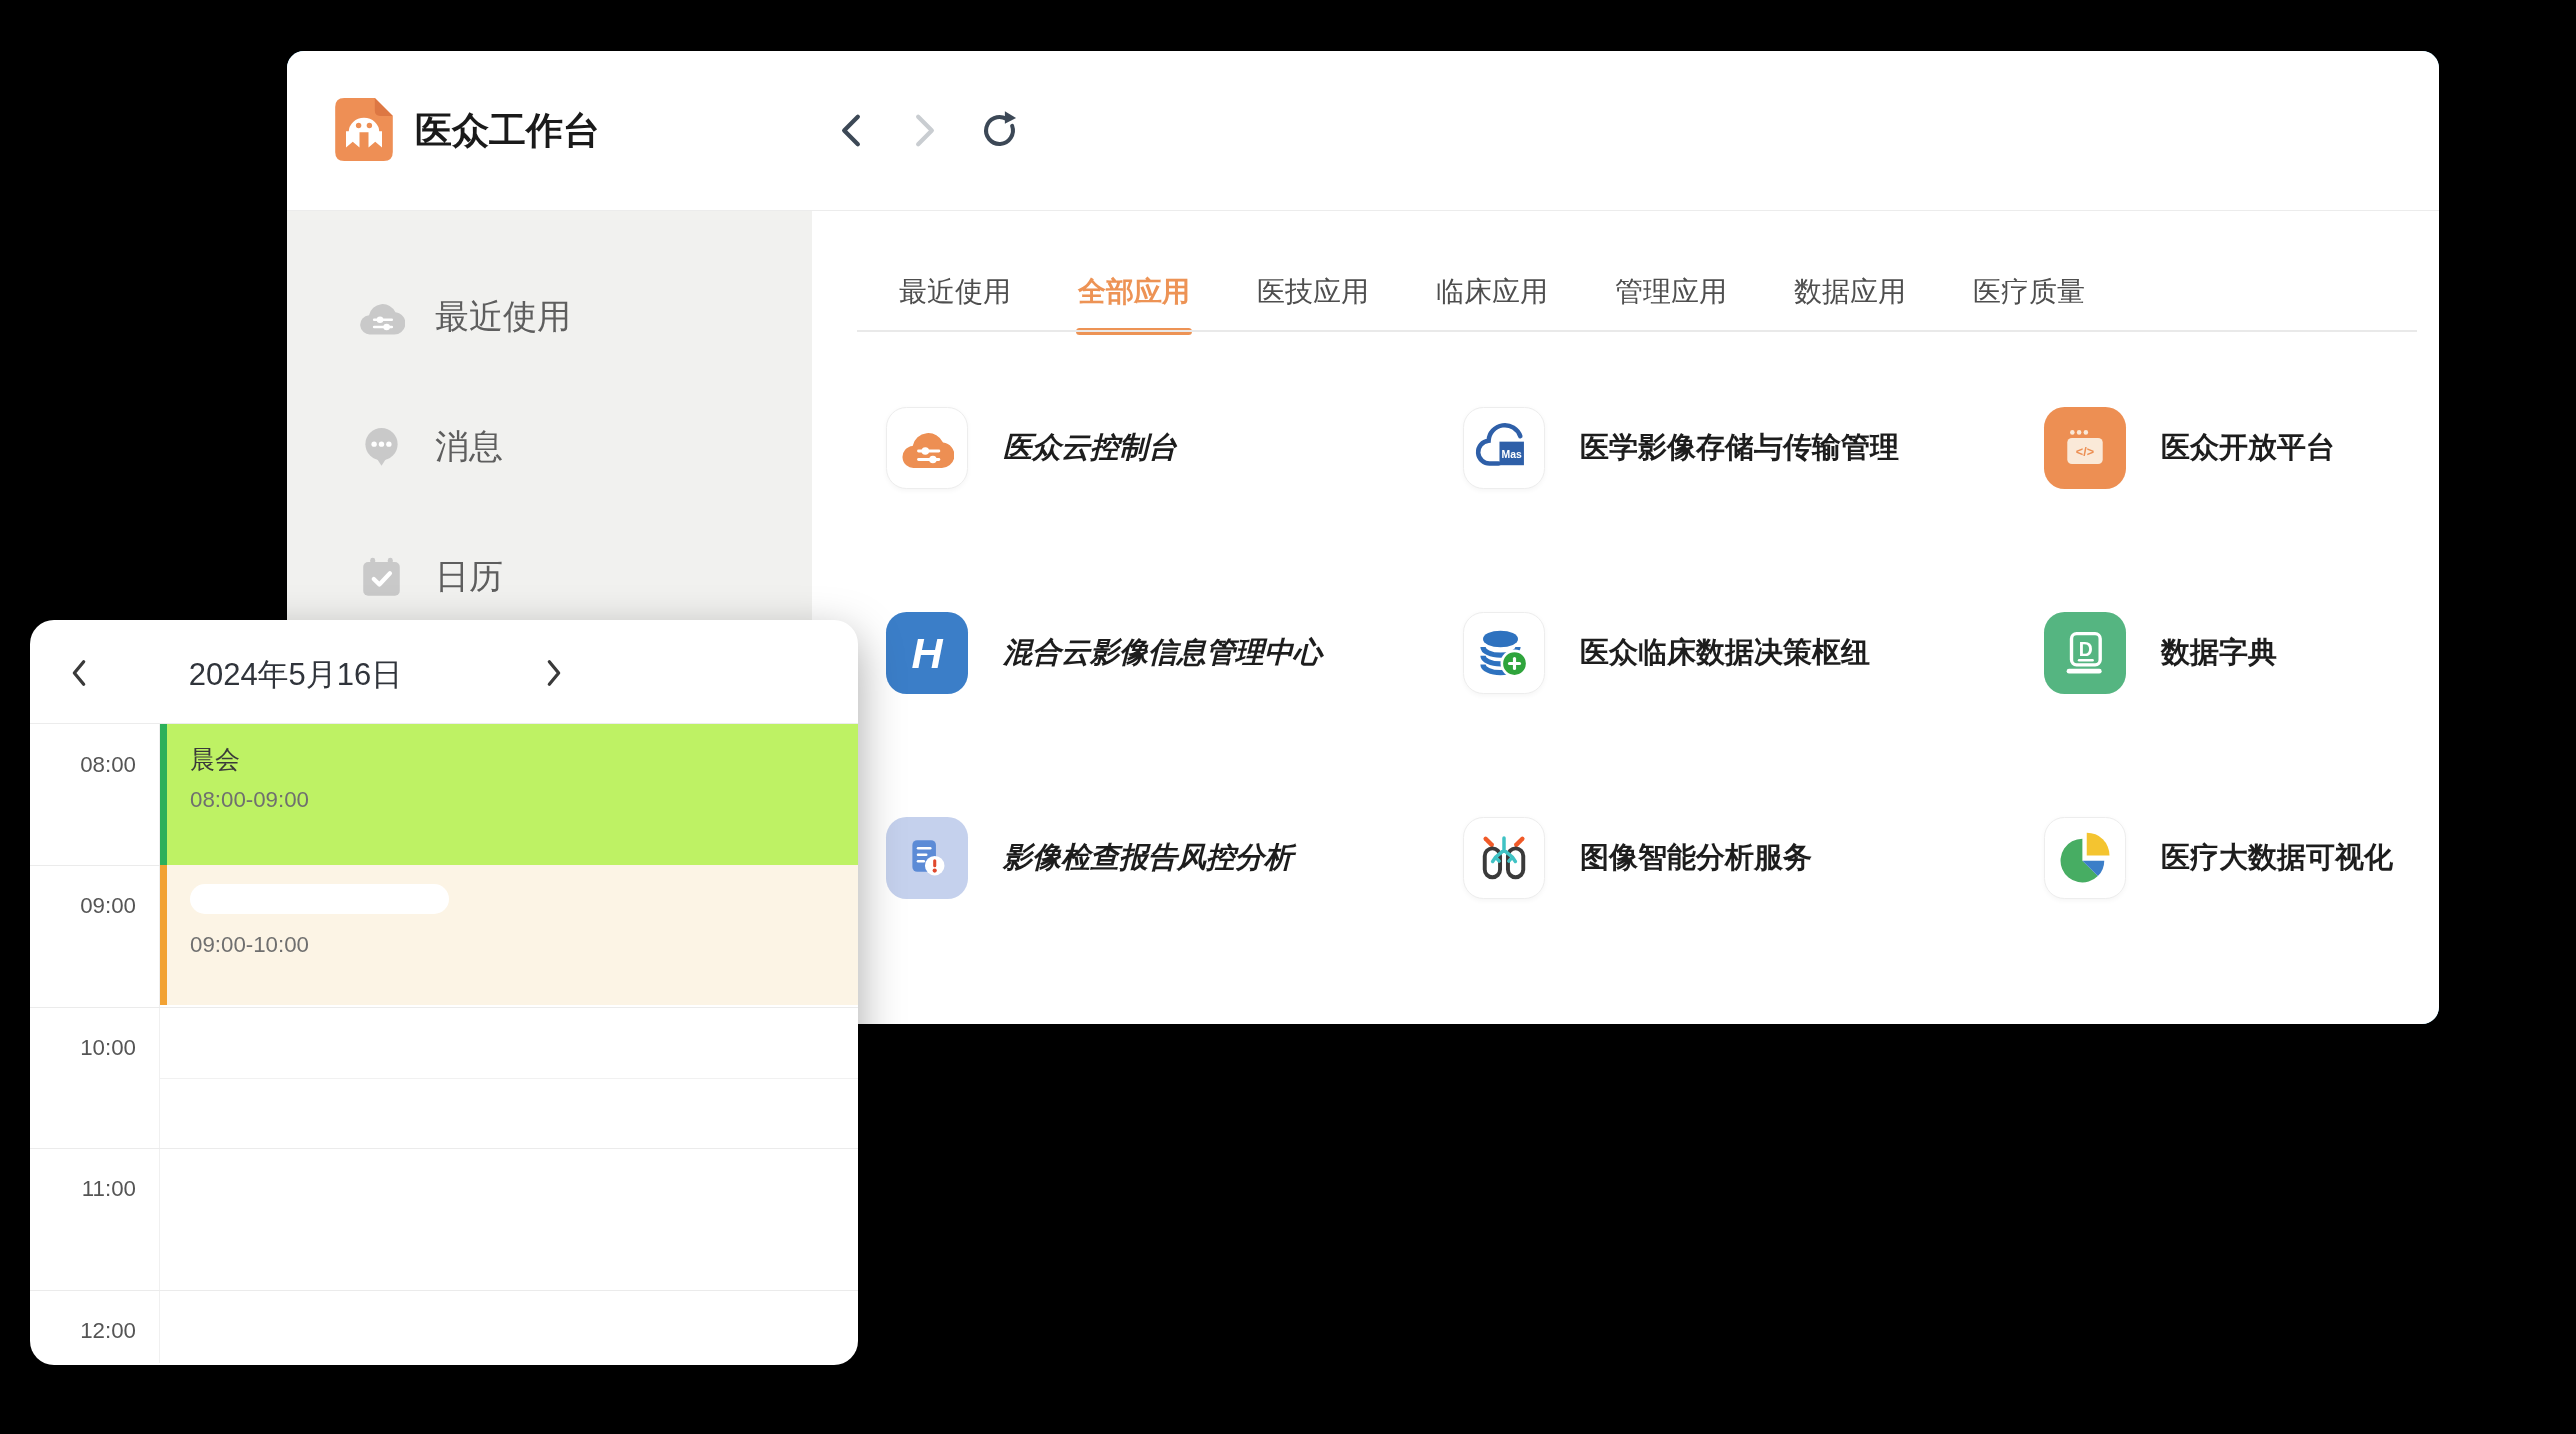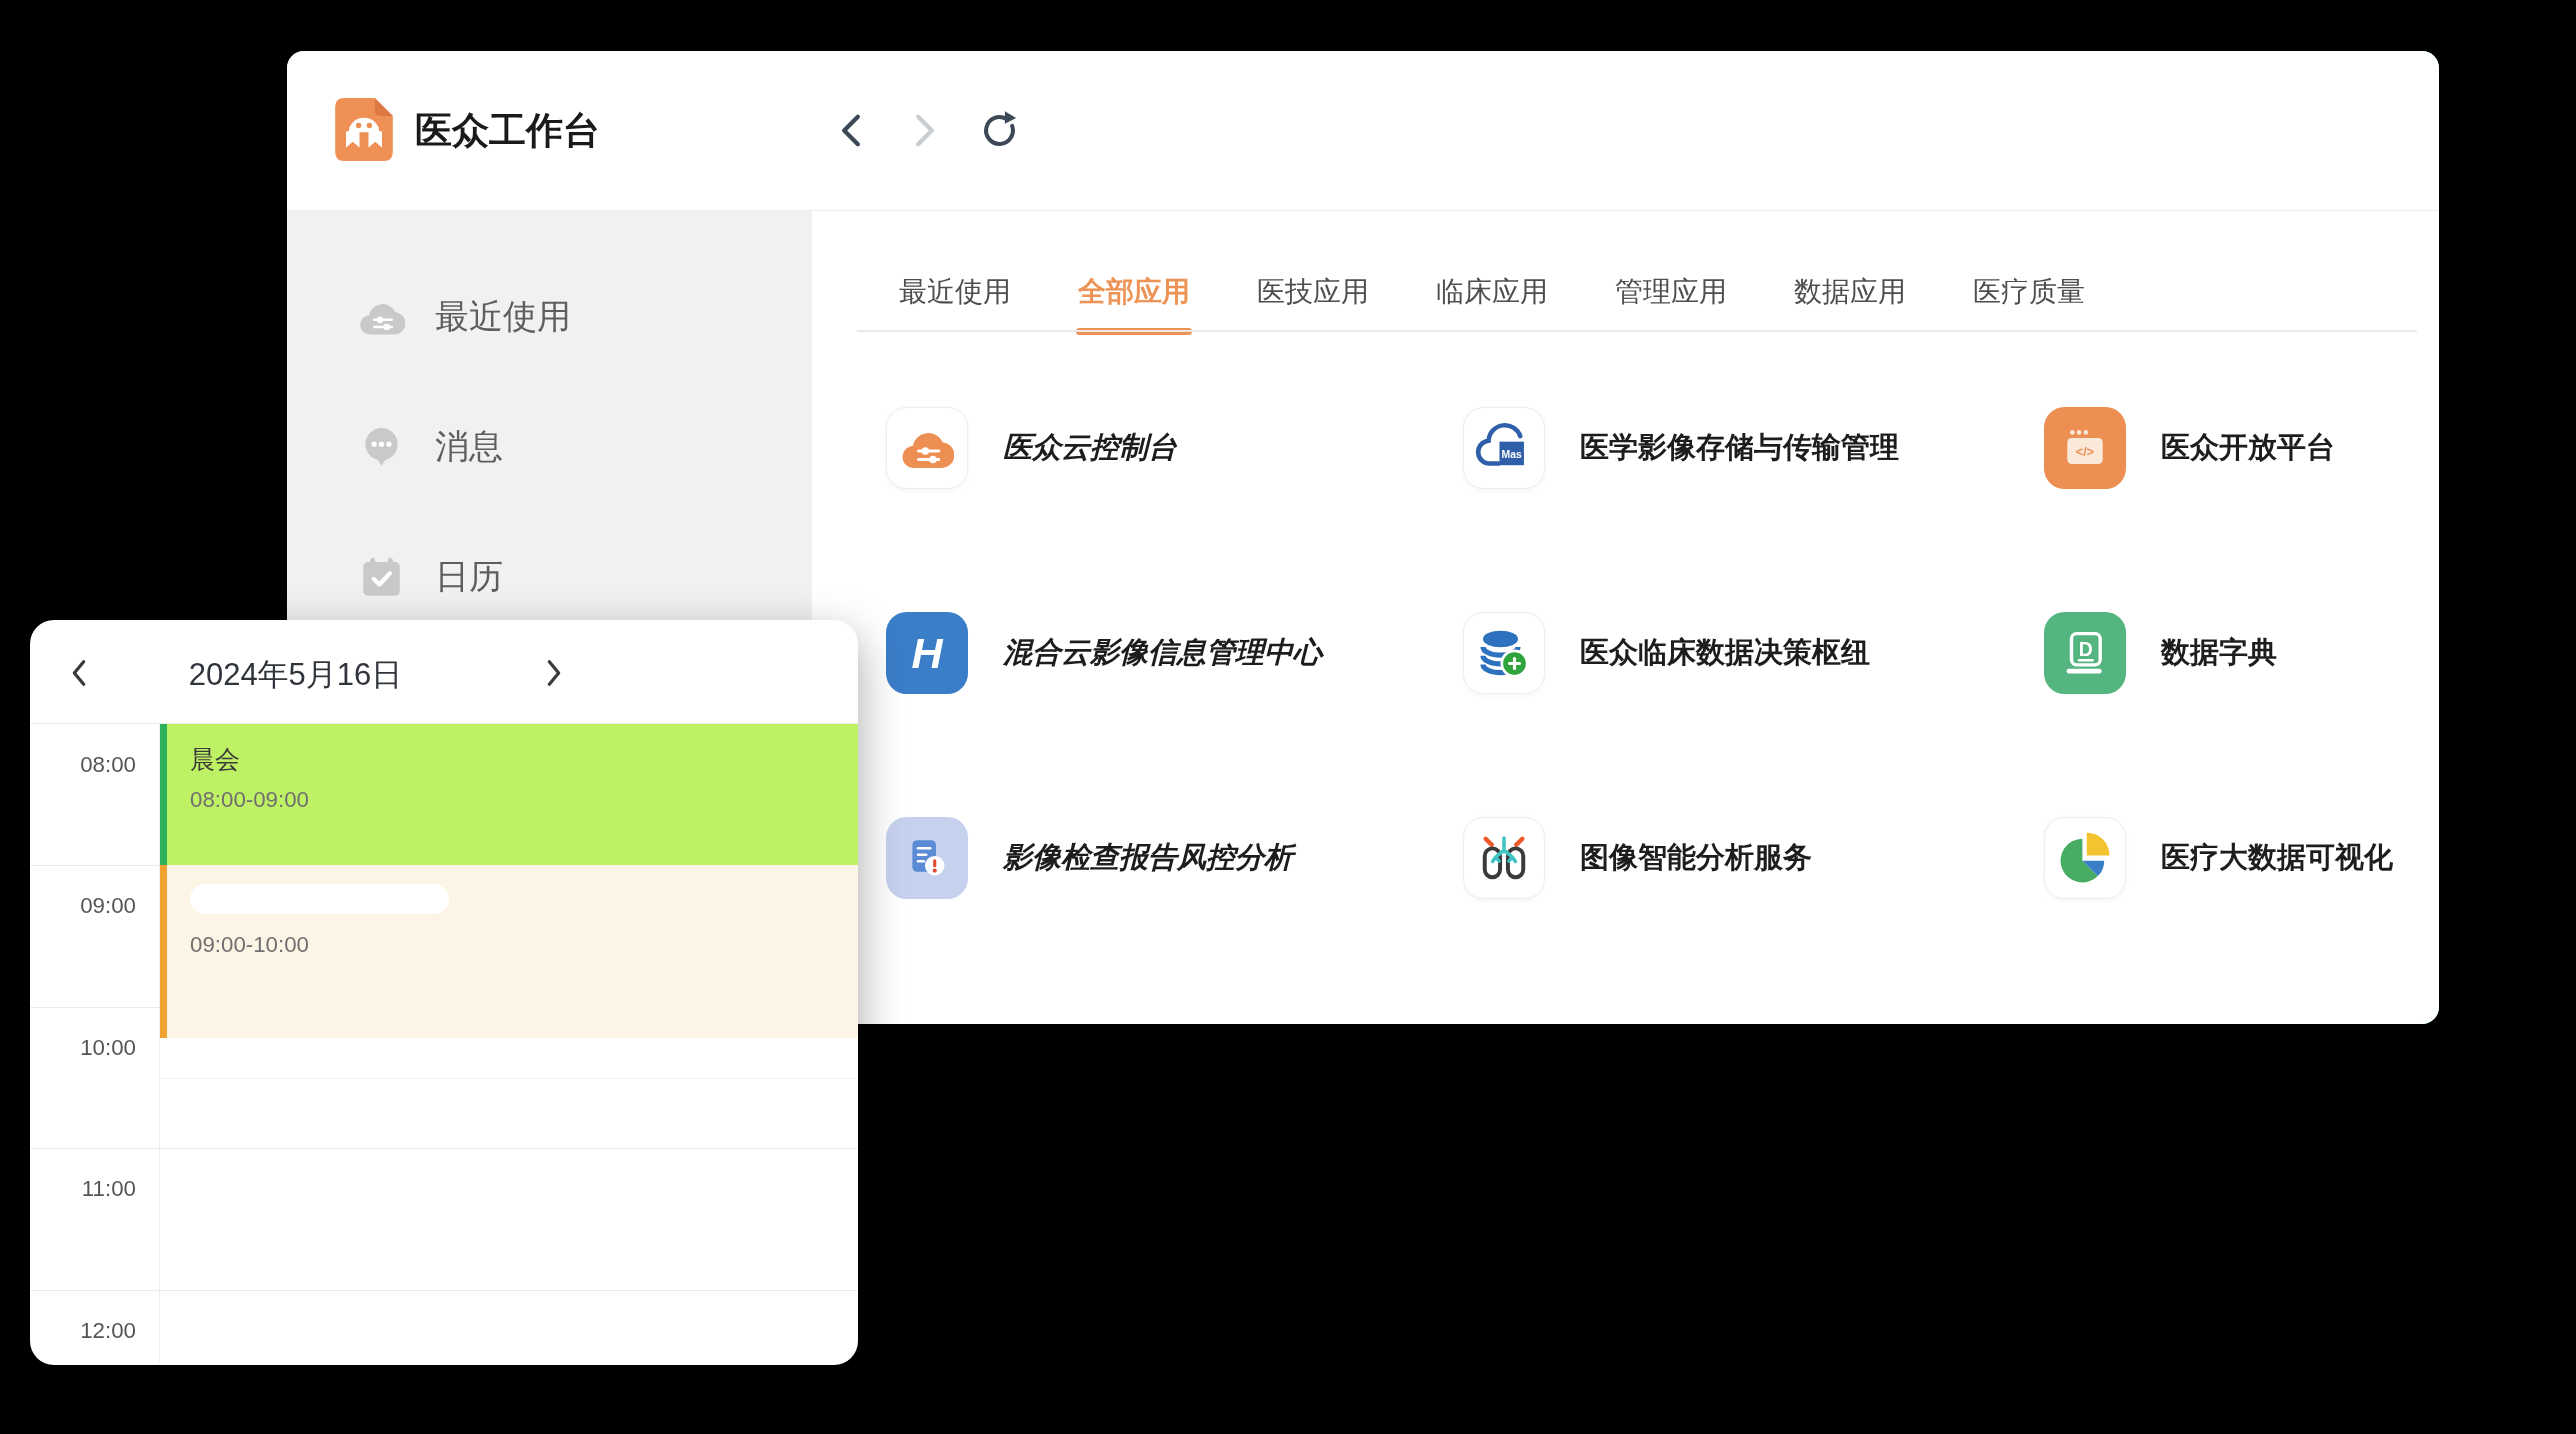--- a/index.html
+++ b/index.html
@@ -286,21 +286,21 @@
     <div class="time-label" style="top:311px">10:00</div>
     <div class="time-label" style="top:452px">11:00</div>
     <div class="time-label" style="top:594px">12:00</div>
 
     <div class="event event-green" style="top:0;height:141px">
       <div class="bar"></div>
       <div class="etitle">晨会</div>
       <div class="etime">08:00-09:00</div>
     </div>
 
-    <div class="event event-amber" style="top:141px;height:173px">
+    <div class="event event-amber" style="top:141px;height:140px">
       <div class="bar"></div>
       <div class="pill"></div>
       <div class="etime">09:00-10:00</div>
     </div>
 
   </div>
 </div>
 
 
 </body></html>

